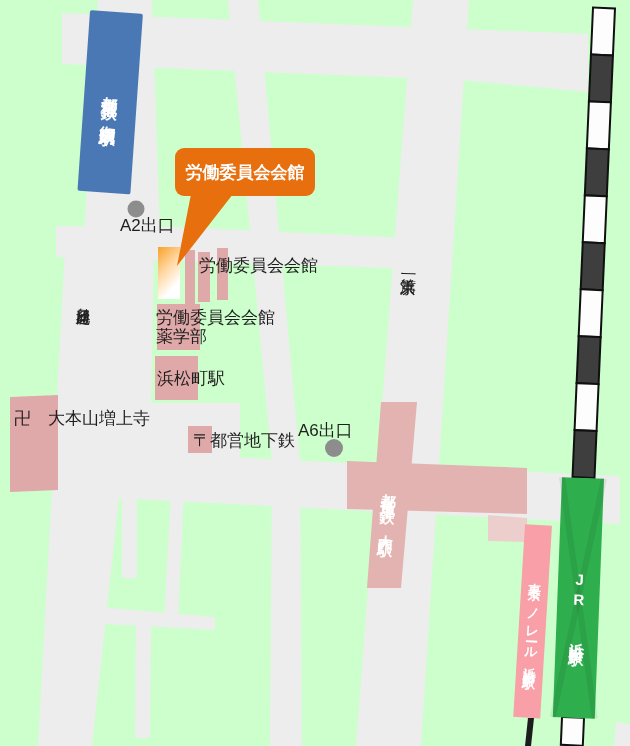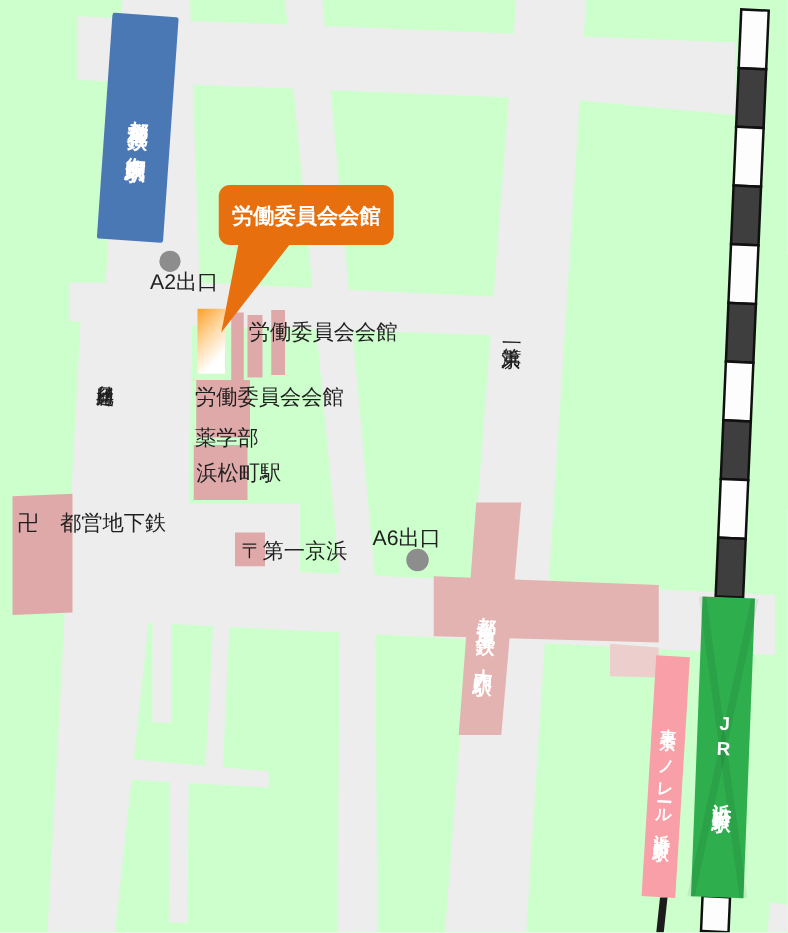--- a/index.html
+++ b/index.html
@@ -129,17 +129,17 @@
   <div class="vlbl stn-text" id="jr-label">JR 浜松町駅</div>
 
   <div class="vlbl street" id="hibiya-label">日比谷通り</div>
   <div class="vlbl street" id="daiichi-label">第一京浜</div>
 
   <div class="lbl" style="left:120px;top:219px">A2出口</div>
   <div class="lbl" style="left:298px;top:424px">A6出口</div>
 
   <div class="lbl" style="left:199px;top:259px">労働委員会会館</div>
   <div class="lbl" style="left:156px;top:311px">労働委員会会館</div>
-  <div class="lbl" style="left:156px;top:344px">薬学部</div>
+  <div class="lbl" style="left:156px;top:330px">薬学部</div>
   <div class="lbl" style="left:157px;top:372px">浜松町駅</div>
-  <div class="lbl" style="left:193px;top:434px">〒第一京浜</div>
-  <div class="lbl" style="left:14px;top:412px">卍　都営地下鉄</div>
+  <div class="lbl" style="left:193px;top:434px">〒都営地下鉄</div>
+  <div class="lbl" style="left:14px;top:412px">卍　大本山増上寺</div>
 </div>
 
 </body></html>

